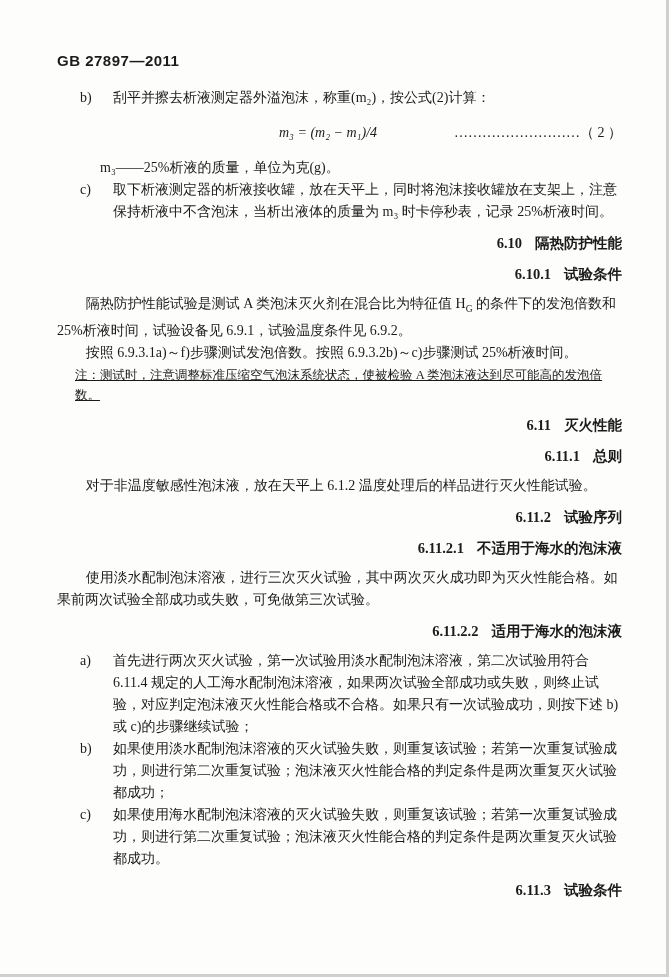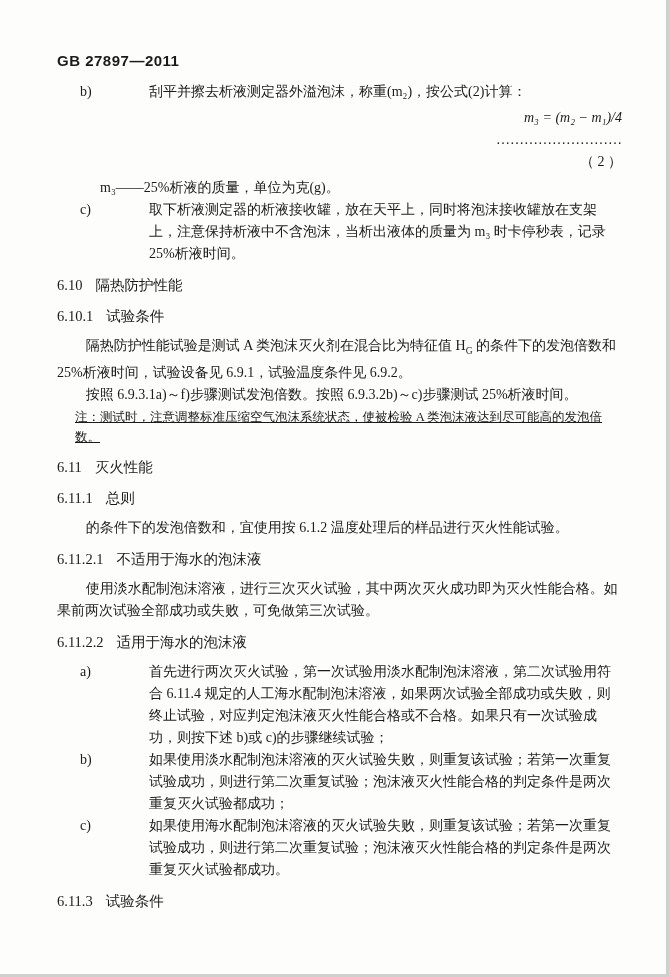--- a/index.html
+++ b/index.html
@@ -6,31 +6,31 @@
   html,body { width:669px; height:977px; }
   body { background:#e8e8e6; font-family:"Liberation Serif","DejaVu Serif",serif; }
   .page {
     width:669px; height:977px; overflow:hidden;
     background:#fdfdfb; color:#1b1b1b;
     padding:50px 44px 0 57px;
     border-right:3px solid #cfcfcd;
     border-bottom:3px solid #cfcfcd;
     font-size:14px; line-height:22px;
   }
-  .doc-header { font-weight:bold; font-size:15px; letter-spacing:.5px; margin-bottom:9px; font-family:"Liberation Sans","DejaVu Sans",sans-serif; }
+  .doc-header { font-weight:bold; font-size:15px; letter-spacing:.5px; margin-bottom:15px; font-family:"Liberation Sans","DejaVu Sans",sans-serif; }
   .li { display:flex; margin-left:23px; }
   .li-label { width:33px; flex:none; }
-  .li-text { flex:1;margin-left:36px; }
-  .formula-row { display:flex; align-items:flex-end; margin:4px 0;flex-direction:column; }
+  .li-text { flex:1; }
+  .formula-row { display:flex; align-items:center; margin:13px 0; }
   .formula-expr { margin-left:222px; font-style:italic; }
   .formula-leader { margin-left:auto; letter-spacing:0; white-space:nowrap; }
   .formula-number { white-space:nowrap; }
   .where-label { margin-left:23px; }
   .where-def { margin-left:43px; font-style:normal; }
-  .heading { font-weight:normal; font-size:14.5px; margin:9px 0 8px; }
+  .heading { font-weight:bold; font-size:14.5px; margin:9px 0 8px;text-align:right; }
   .h-num { margin-right:13px; }
   .para { text-indent:2.05em; }
   .note { font-size:12.5px; line-height:20px; margin-left:18px; margin-top:1px;text-decoration:underline; }
   .intro { text-indent:2.05em; }
   sub { font-size:.68em; }
 </style>
 </head>
 <body>
 
 <div class="page">
@@ -70,22 +70,25 @@
   <p class="note">注：测试时，注意调整标准压缩空气泡沫系统状态，使被检验 A 类泡沫液达到尽可能高的发泡倍数。</p>
 
   <h3 class="heading">
     <span class="h-num">6.11</span><span class="h-title">灭火性能</span>
   </h3>
 
   <h4 class="heading">
     <span class="h-num">6.11.1</span><span class="h-title">总则</span>
   </h4>
 
-  <p class="para">的条件下的发泡倍数和，宜使用按 6.1.2 温度处理后的样品进行灭火性能试验。</p>
+  <p class="para">对于非温度敏感性泡沫液，放在天平上 6.1.2 温度处理后的样品进行灭火性能试验。</p>
 
+  <h4 class="heading">
+    <span class="h-num">6.11.2</span><span class="h-title">试验序列</span>
+  </h4>
 
   <h4 class="heading">
     <span class="h-num">6.11.2.1</span><span class="h-title">不适用于海水的泡沫液</span>
   </h4>
 
   <p class="para">使用淡水配制泡沫溶液，进行三次灭火试验，其中两次灭火成功即为灭火性能合格。如果前两次试验全部成功或失败，可免做第三次试验。</p>
 
   <h4 class="heading">
     <span class="h-num">6.11.2.2</span><span class="h-title">适用于海水的泡沫液</span>
   </h4>

